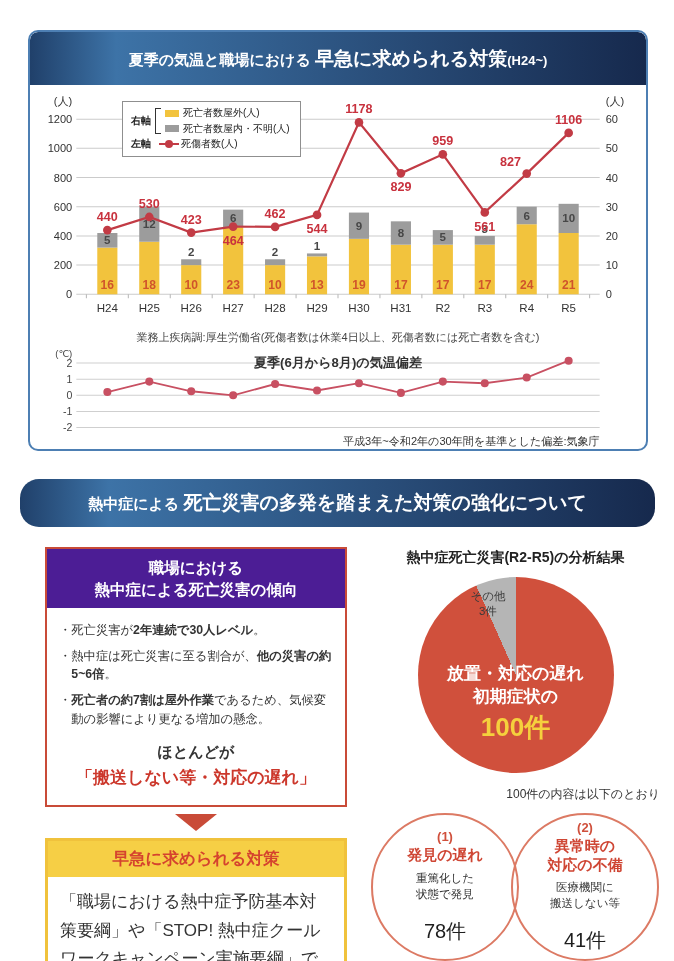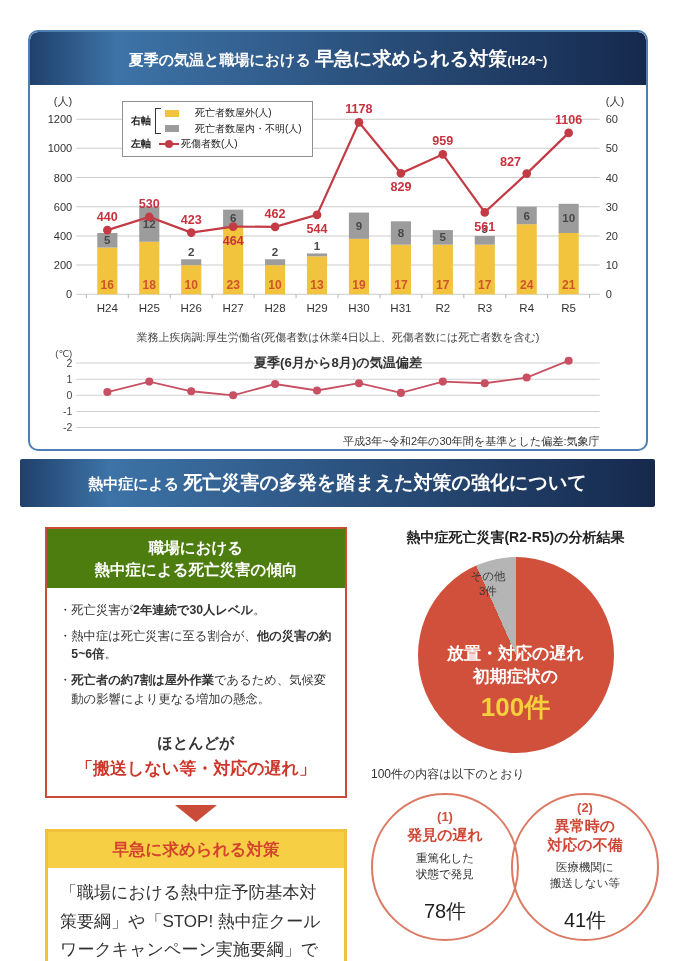--- a/index.html
+++ b/index.html
@@ -18,57 +18,57 @@
   svg{display:block;width:100%;height:auto;}
   .note{text-align:center;font-size:11px;color:#444;margin:-3px 0 3px;}
   
   .legend{position:absolute;left:92px;top:16px;background:#fff;border:1.5px solid #8f8f8f;
           padding:5px 10px 5px 8px;font-size:10px;color:#222;line-height:1.25;}
   .lrow{display:flex;align-items:center;}
   .lrow+.lrow{margin-top:3px;}
   .axis-lab{font-weight:600;margin-right:2px;}
   .bracket{width:5px;align-self:stretch;border:1.5px solid #333;border-right:none;margin:1px 4px 1px 2px;}
   .lcol{display:flex;flex-direction:column;gap:3px;}
-  .lentry{display:flex;align-items:center;gap:16px;}
+  .lentry{display:flex;align-items:center;gap:4px;}
   .swY{width:14px;height:7px;background:#f2c33d;}
   .swG{width:14px;height:7px;background:#9c9c9c;}
   .swLine{position:relative;width:20px;height:9px;margin:0 2px 0 6px;}
   .lline{position:absolute;left:0;right:0;top:3.5px;height:2px;background:#c23b45;}
   .ldot{position:absolute;left:6px;top:0.5px;width:8px;height:8px;border-radius:50%;background:#c23b45;}
   .temp-wrap{margin-top:4px;}
   
-  .sec2{margin:8px -7px 0 -8px;border-radius:2px;padding:11px 0;}
+  .sec2{margin:28px -7px 0 -8px;border-radius:19px;padding:11px 0;}
   
   .columns{display:flex;gap:24px;margin:20px -12px 0 17px;}
   .leftcol{width:302px;flex:none;}
   .rightcol{flex:1;min-width:0;}
   
   .tbox{border:2.5px solid #c94b38;background:#fff;}
-  .tbox-h{background:#4d7c0f;color:#fff;font-weight:700;font-size:15.5px;text-align:center;
+  .tbox-h{background:#4c1d95;color:#fff;font-weight:700;font-size:15.5px;text-align:center;
           line-height:1.38;padding:8px 0;}
   .tbox-b{padding:13px 12px 16px;}
   .bullet{font-size:12.3px;color:#333;line-height:1.52;margin-bottom:7px;padding-left:1em;text-indent:-1em;}
   .b{font-weight:700;}
-  .lead{font-size:15px;font-weight:700;color:#333;text-align:center;margin-top:26px;}
+  .lead{font-size:15px;font-weight:700;color:#333;text-align:center;margin-top:15px;}
   .tconc{font-size:17px;font-weight:700;color:#cc372b;text-align:center;margin-top:4px;}
   .arrow{width:0;height:0;border-left:21px solid transparent;border-right:21px solid transparent;
          border-top:17px solid #c94b38;margin:7px auto;}
   
   .abox{border:3px solid #f0c23c;background:#fff;}
   .abox-h{background:#f6cf45;color:#d5432e;font-weight:700;font-size:16.5px;text-align:center;padding:7px 0;}
   .abox-b{padding:11px 12px 14px;}
   .abody{font-size:17px;color:#333;line-height:1.66;}
   
   .rtitle{font-size:14px;font-weight:700;color:#222;text-align:center;margin-top:2px;}
   .pie{width:196px;height:196px;border-radius:50%;margin:10px auto 0;position:relative;}
   .pie-other{position:absolute;left:27%;top:6%;text-align:center;font-size:11.5px;color:#3a3a3a;line-height:1.3;}
   .pie-main{position:absolute;left:0;right:0;top:44%;text-align:center;color:#fff;font-weight:700;}
   .pm-l{font-size:17px;line-height:1.3;}
   .pm-v{font-size:26px;margin-top:2px;}
-  .pnote{font-size:12px;color:#333;text-align:left;margin-top:13px;}
+  .pnote{font-size:12px;color:#333;text-align:right;margin-top:13px;}
   .venn{position:relative;height:156px;margin-top:10px;}
   .vcircle{position:absolute;top:0;width:148px;height:148px;border:2px solid #dc7a64;border-radius:50%;
            box-sizing:border-box;display:flex;flex-direction:column;align-items:center;justify-content:center;
            text-align:center;background:transparent;}
   .vc0{left:0;}
   .vc1{left:140px;}
   .vnum{color:#d0503c;font-weight:700;font-size:13px;}
   .vtitle{color:#cf4634;font-weight:700;font-size:15px;line-height:1.25;margin-top:2px;}
   .vdesc{color:#333;font-size:11.5px;line-height:1.35;margin-top:6px;}
   .vvalue{color:#1e1e1e;font-weight:400;font-size:20px;margin-top:16px;}

